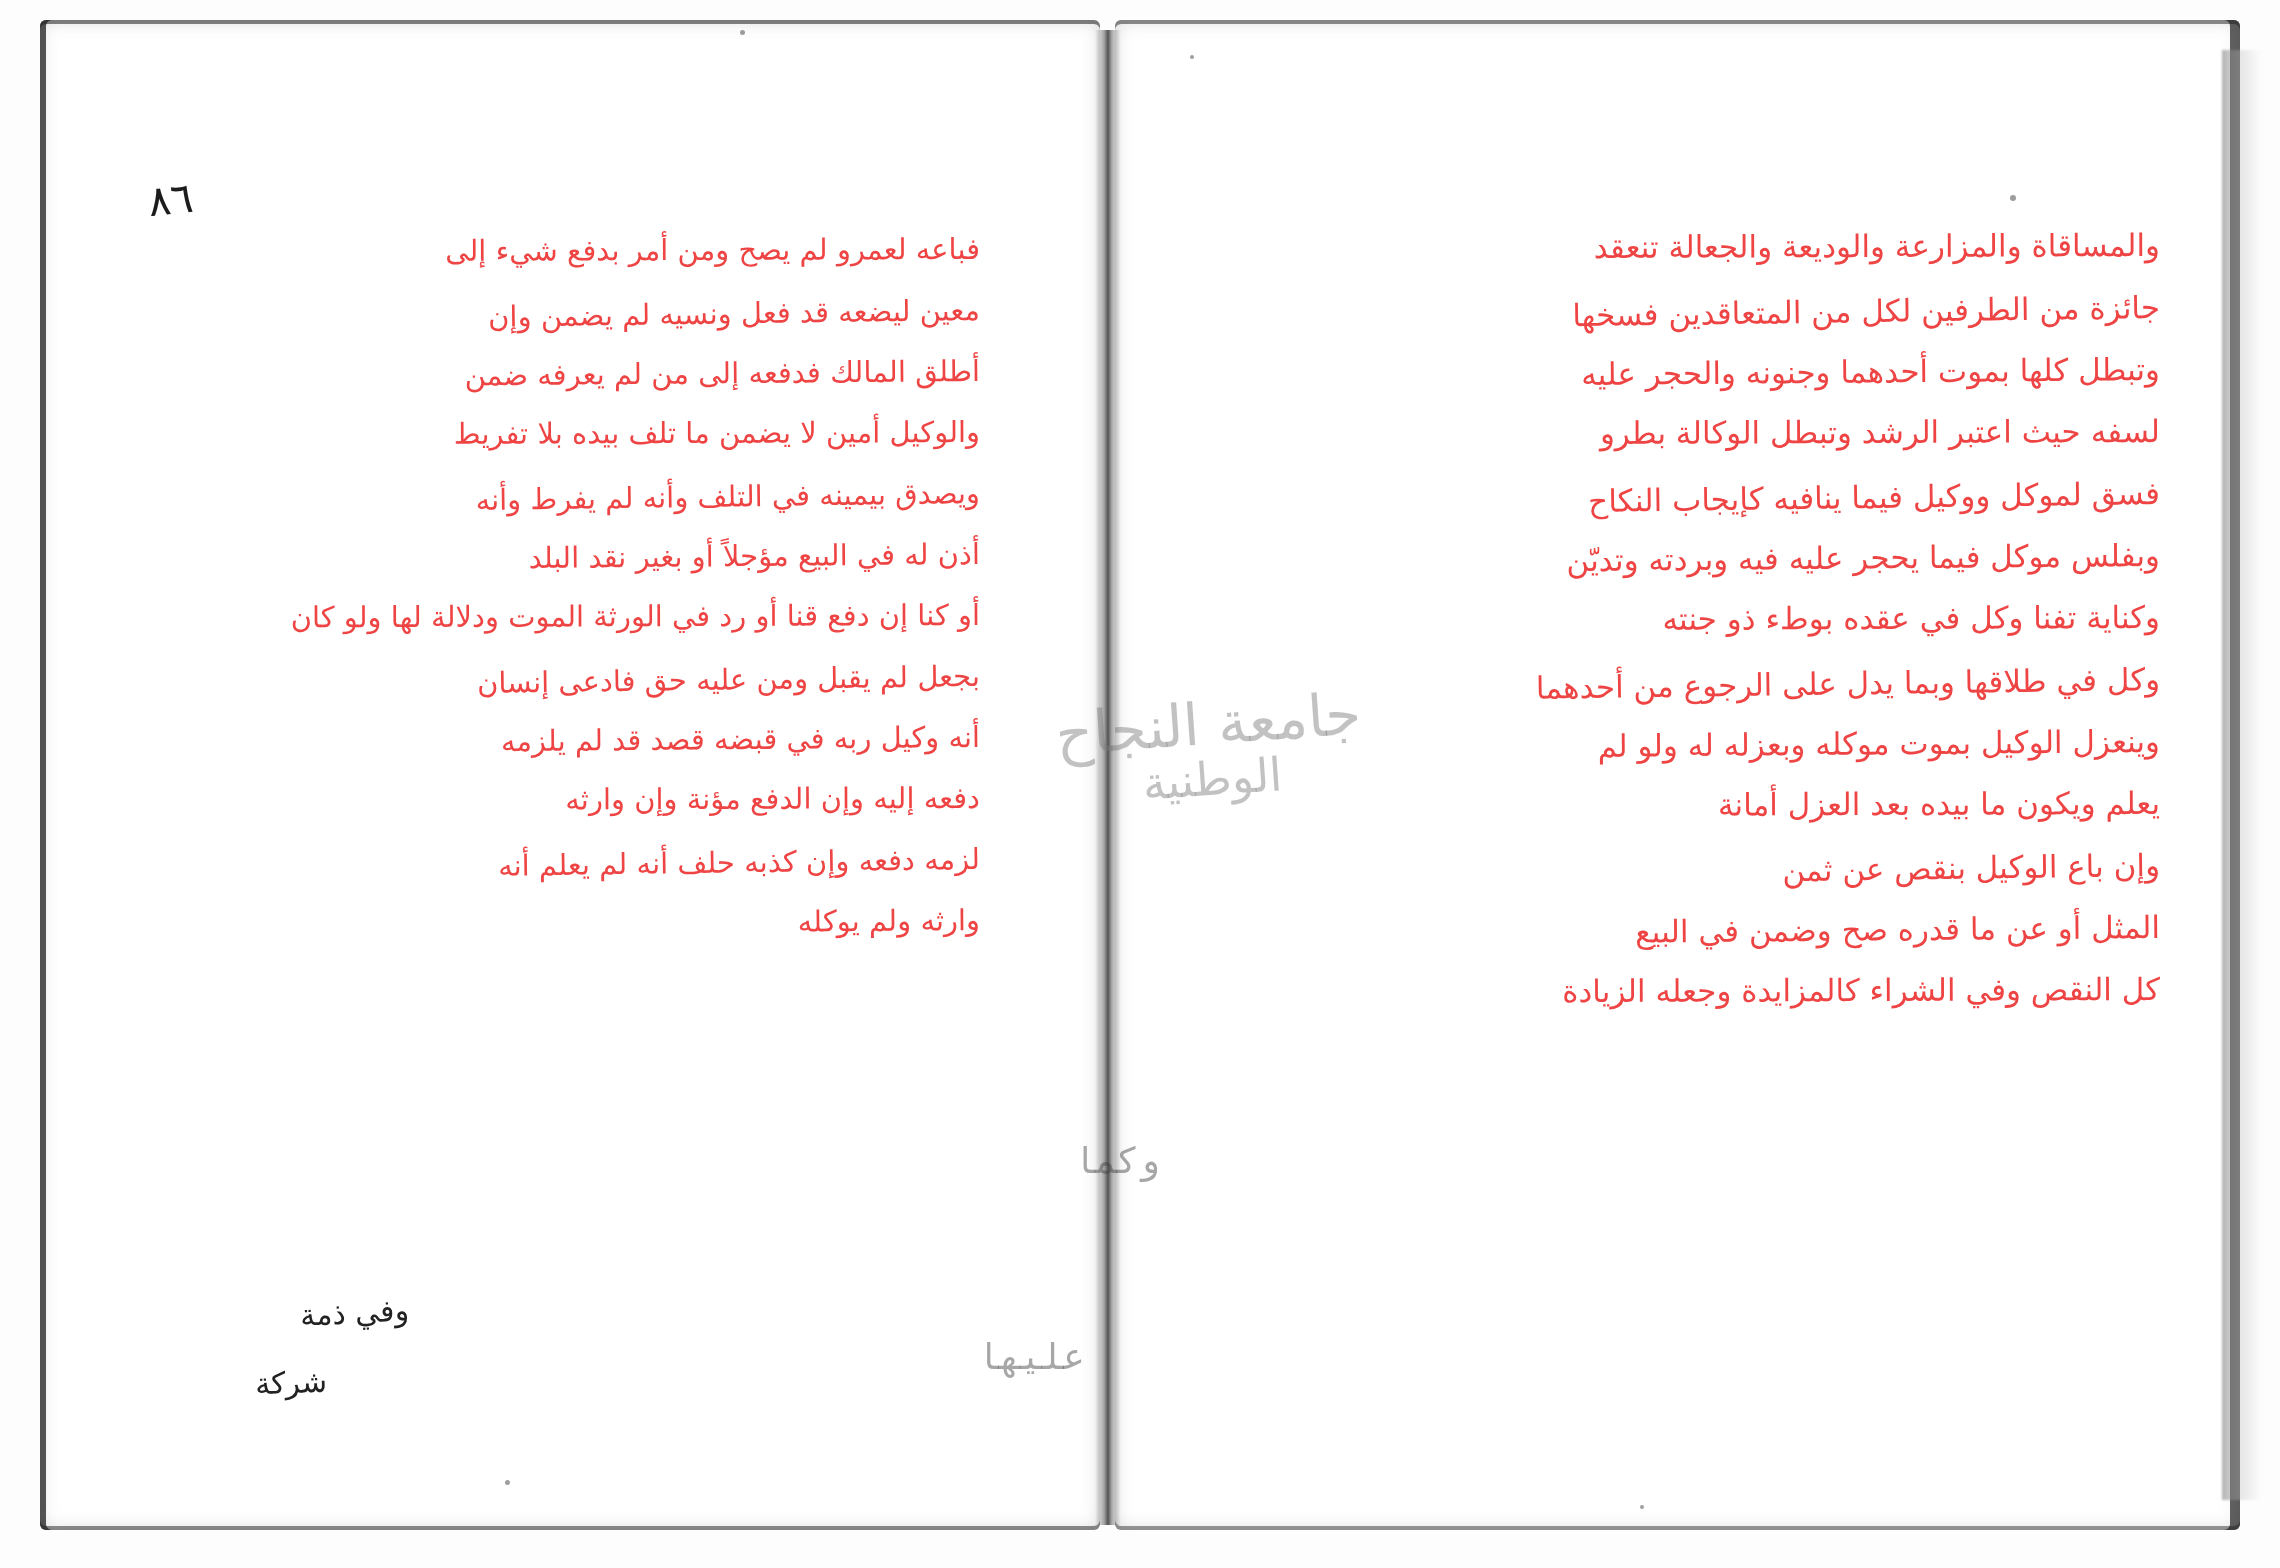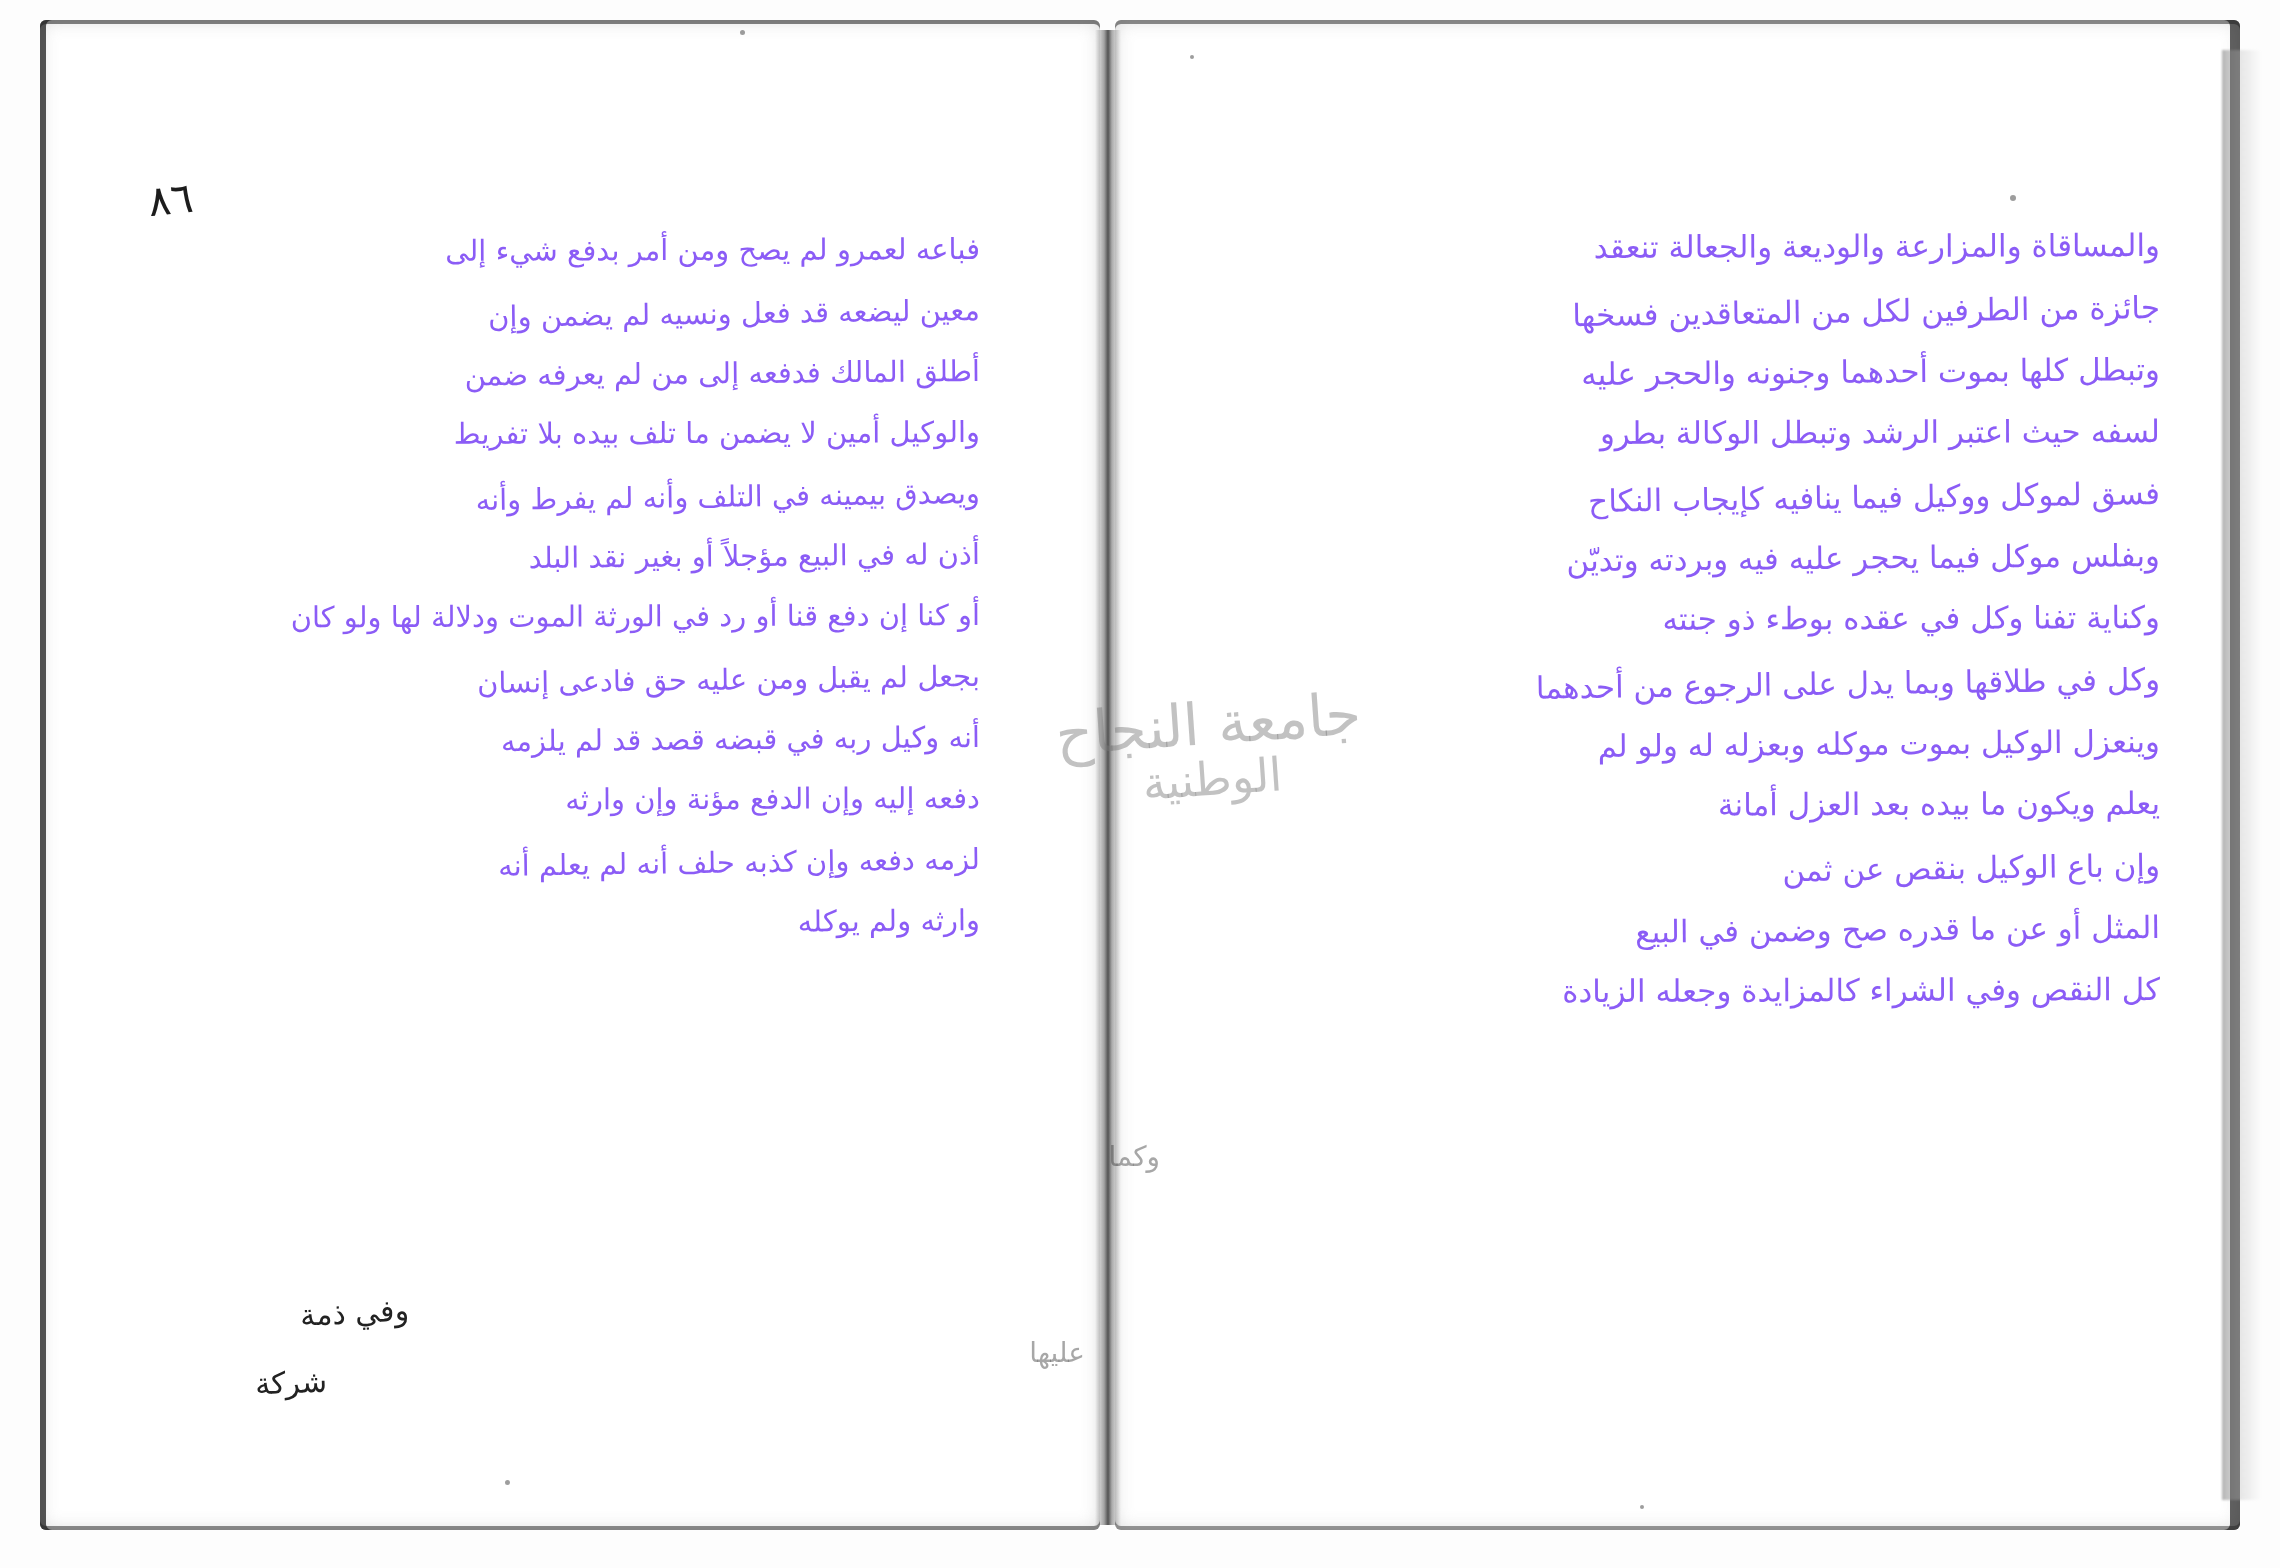--- a/index.html
+++ b/index.html
@@ -88,21 +88,21 @@
         rgba(190,190,190,0.35) 45%,
         rgba(255,255,255,0) 100%);
     filter: blur(1px);
   }
 
   
   .text-block {
     position: absolute;
     direction: rtl;
     text-align: justify;
-    color: #8b5cf6;
+    color: #ef4444;
     font-family: "DejaVu Sans", sans-serif;
     -webkit-font-smoothing: antialiased;
   }
   .line {
     white-space: nowrap;
     font-size: 31px;
     line-height: 1.0;
     letter-spacing: -0.5px;
     transform-origin: right center;
   }
@@ -151,22 +151,23 @@
     font-size: 30px;
     color: #222;
   }
   #catch-a { left: 300px; top: 1295px; transform: rotate(-3deg); }
   #catch-b { left: 255px; top: 1365px; transform: rotate(-2deg); }
 
   
   .smudge {
     position: absolute;
     direction: rtl;
-    font-size: 28px;
+    font-size: 36px;
     color: rgba(60,60,60,0.45);
+    font-family: Liberation Mono, monospace;
   }
   #smudge-a { right: 1120px; top: 1140px; }
   #smudge-b { right: 1195px; top: 1336px; }
 
   
   .watermark {
     position: absolute;
     left: 940px;
     top: 690px;
     width: 540px;

